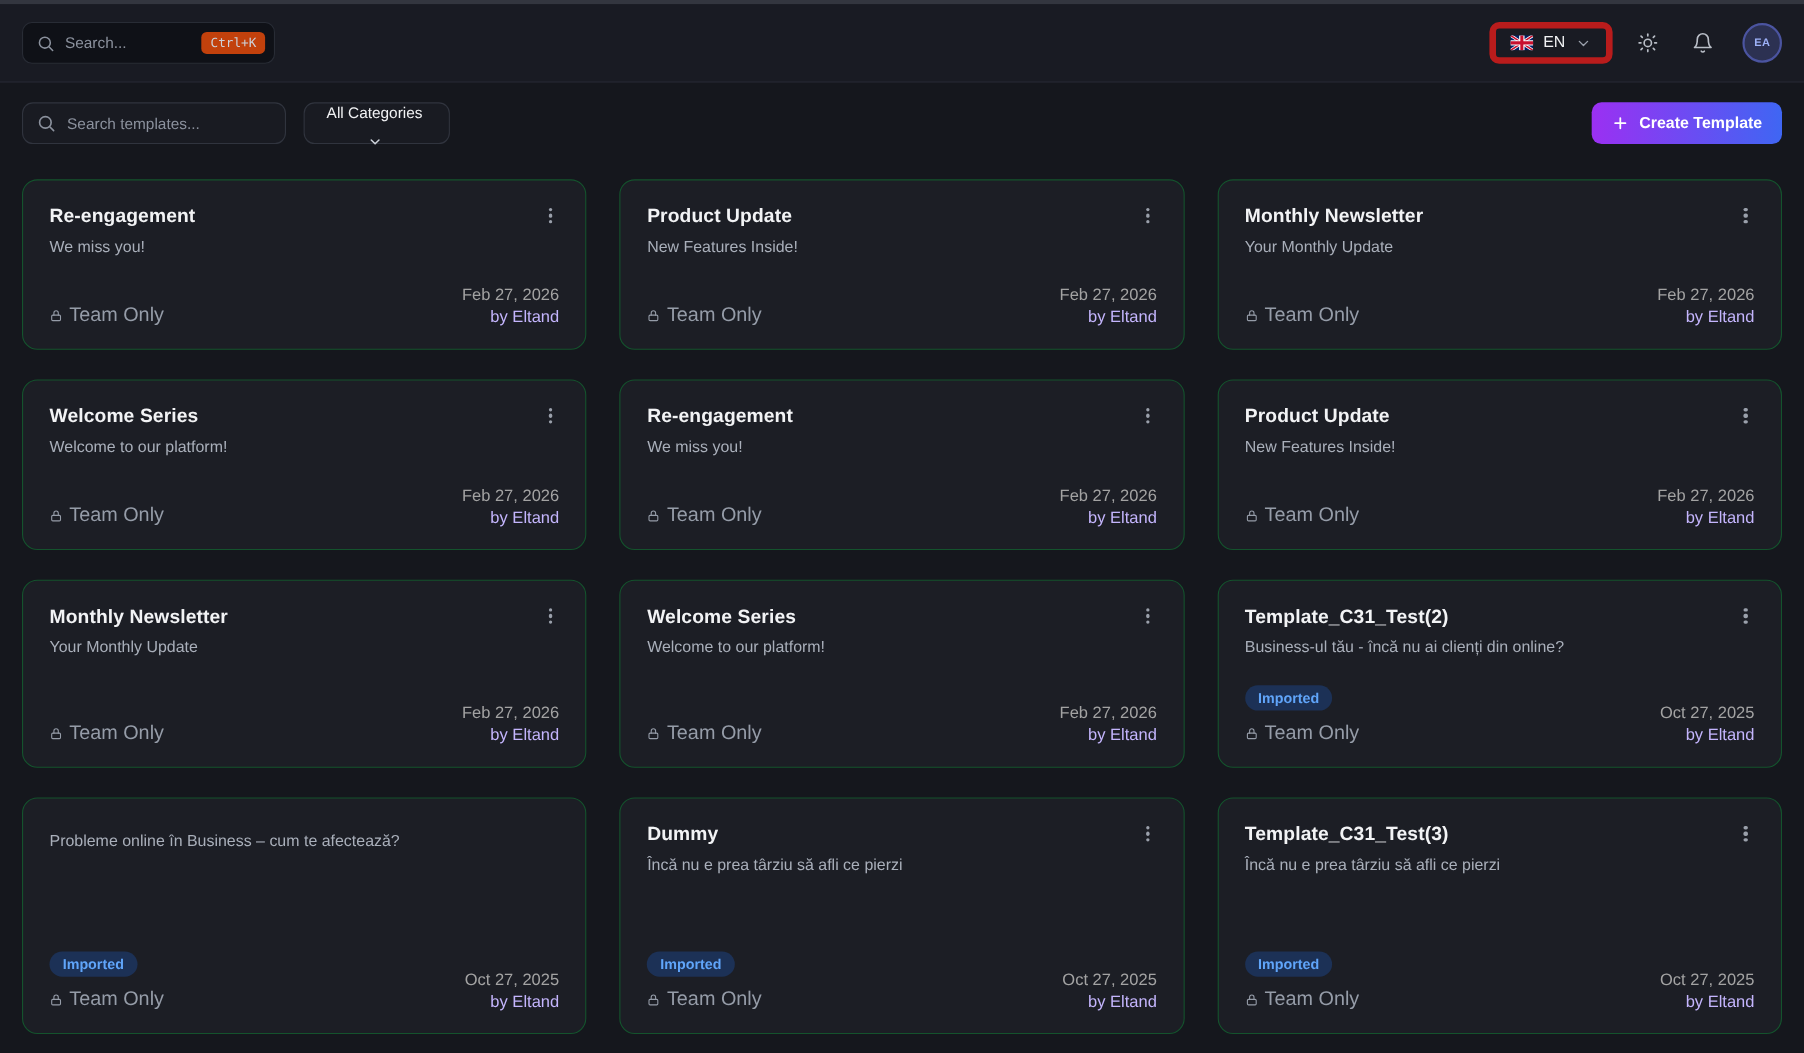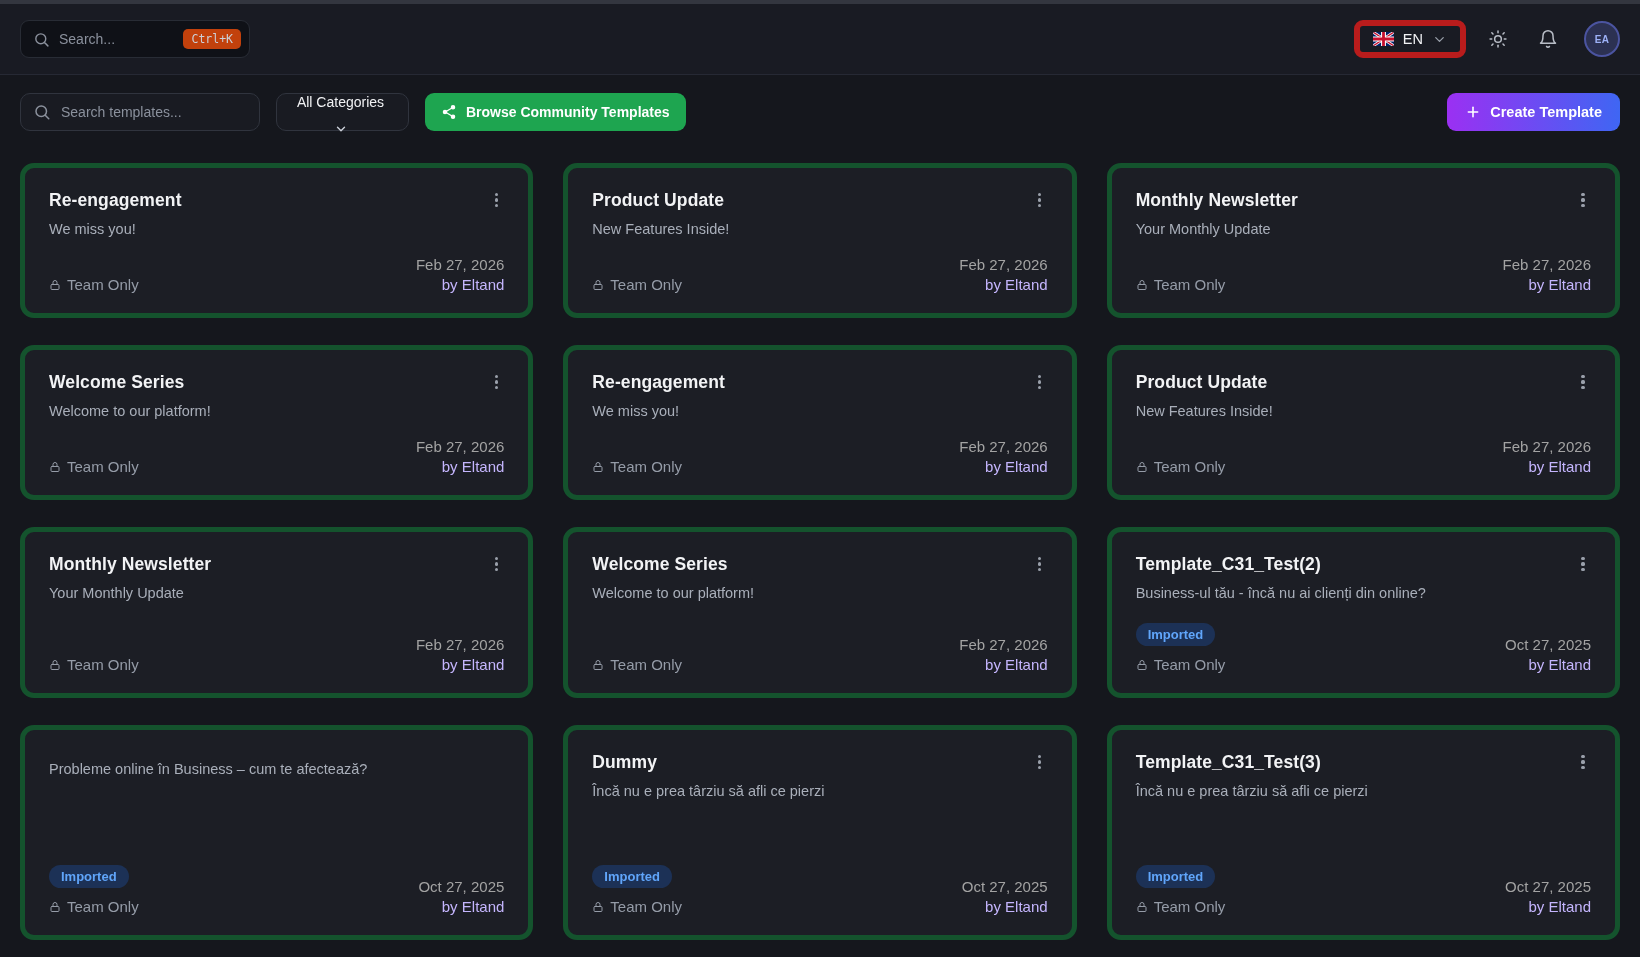--- a/index.html
+++ b/index.html
@@ -76,21 +76,21 @@
     padding:0 18px; color:#fff; font-size:14.5px; font-weight:600; cursor:pointer;
     font-family:inherit;
   }
 
   
   .grid {
     margin-top:32px;
     display:grid; grid-template-columns:repeat(3,1fr); column-gap:30px; row-gap:27px;
   }
   .card {
-    background:#1c1e25; border:5px solid #14532d; border-radius:14px;
+    background:#1c1e25; border:1px solid #14532d; border-radius:14px;
     padding:22px 24px 20px; display:flex; flex-direction:column;
     min-height:155px; cursor:pointer;
   }
   .grid .card:nth-child(9)    { min-height:171px; }
   .grid .card:nth-child(n+10) { min-height:215px; }
   .card-head { display:flex; justify-content:space-between; align-items:flex-start; }
   .card-title { color:#f2f3f5; font-size:17.5px; font-weight:700; letter-spacing:.1px; }
   .kebab {
     width:24px; height:24px; background:transparent; border:none; cursor:pointer;
     display:flex; flex-direction:column; align-items:center; justify-content:center;
@@ -99,21 +99,21 @@
   .kebab .dot { width:3.2px; height:3.2px; border-radius:50%; background:#9aa0ab; }
   .card-sub { margin-top:9px; font-size:14.5px; color:#a9afba; }
   .card-foot {
     margin-top:auto; display:flex; justify-content:space-between; align-items:flex-end;
   }
   .foot-left { display:flex; flex-direction:column; align-items:flex-start; }
   .badge {
     background:#1c3156; color:#60a5fa; font-size:13px; font-weight:600;
     border-radius:999px; padding:4px 12px; margin-bottom:10px;
   }
-  .visibility { display:flex; align-items:center; gap:6px; color:#959ca8; font-size:15px; }
+  .visibility { display:flex; align-items:center; gap:6px; color:#959ca8; font-size:18px; }
   .foot-right { text-align:right; }
   .date { color:#a3a3a3; font-size:15px; }
   .author { color:#c4b5fd; font-size:15px; margin-top:3px; }
   svg { display:block; }
 </style>
 </head>
 <body>
 
 <div class="top-strip"></div>
 
@@ -191,32 +191,20 @@
 
     <div class="category-select">
       <span>All Categories</span>
       <span>
         <svg width="14" height="14" viewBox="0 0 24 24" fill="none" stroke="#cdd2da" stroke-width="2.4" stroke-linecap="round" stroke-linejoin="round">
           <polyline points="6 9 12 15 18 9"></polyline>
         </svg>
       </span>
     </div>
 
-    <button class="btn-green">
-      <span>
-        <svg width="16" height="16" viewBox="0 0 24 24" fill="#fff" stroke="#fff" stroke-width="2" stroke-linecap="round">
-          <circle cx="18" cy="5" r="2.4"></circle>
-            <circle cx="6" cy="12" r="2.4"></circle>
-            <circle cx="18" cy="19" r="2.4"></circle>
-          <line x1="8.2" y1="10.8" x2="15.8" y2="6.3"></line>
-            <line x1="8.2" y1="13.2" x2="15.8" y2="17.7"></line>
-        </svg>
-      </span>
-      <span>Browse Community Templates</span>
-    </button>
 
     <div class="flex-spacer"></div>
 
     <button class="btn-create">
       <span>
         <svg width="16" height="16" viewBox="0 0 24 24" fill="none" stroke="#fff" stroke-width="2.4" stroke-linecap="round">
           <line x1="12" y1="5" x2="12" y2="19"></line>
             <line x1="5" y1="12" x2="19" y2="12"></line>
         </svg>
       </span>

